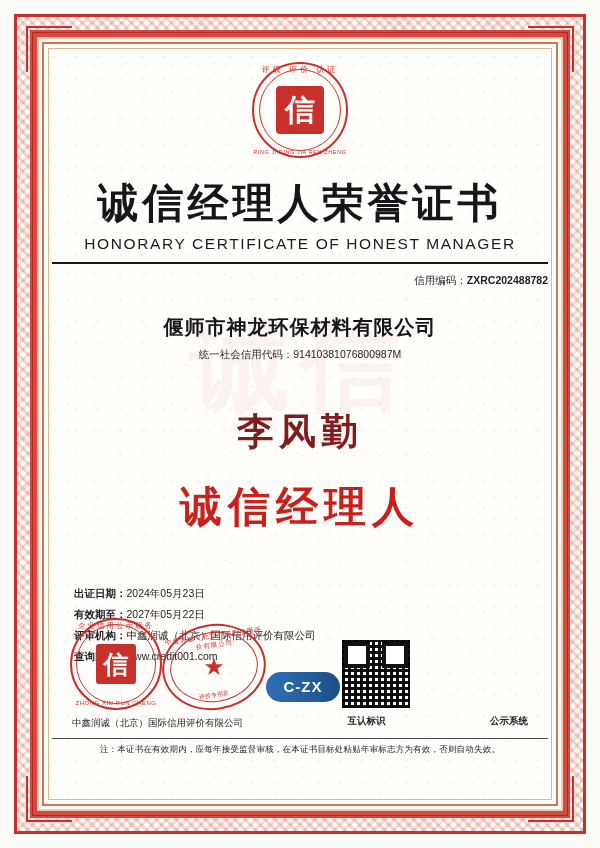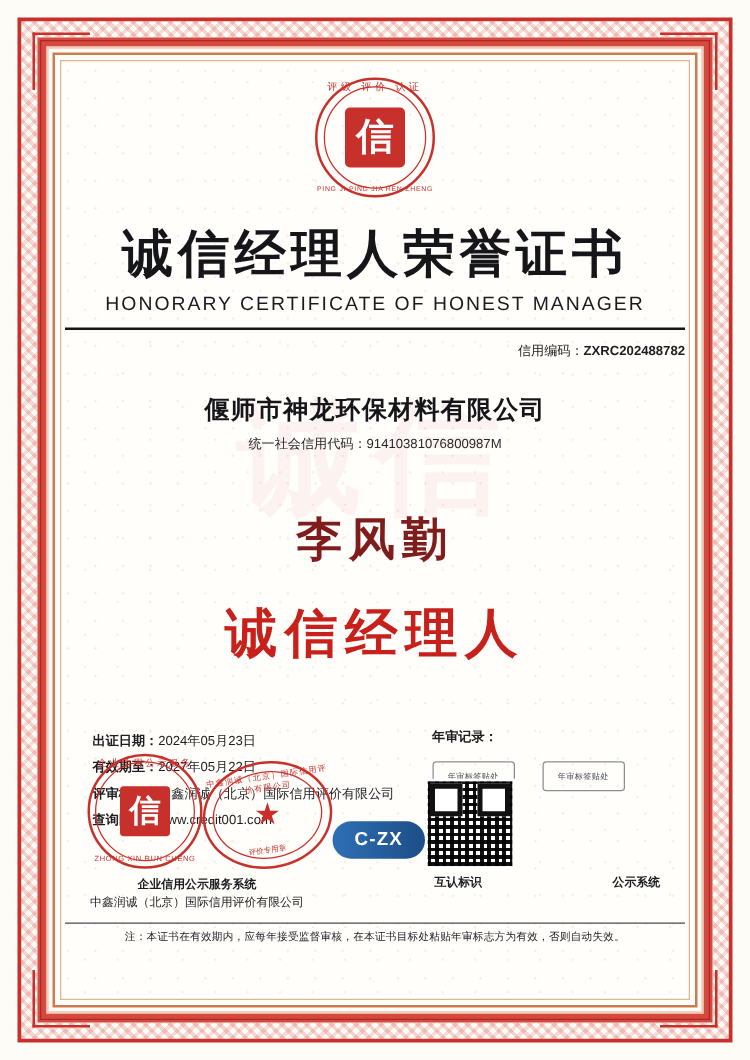--- a/index.html
+++ b/index.html
@@ -405,27 +405,20 @@
         <div>
           <span class="lbl">有效期至：</span><span>2027年05月22日</span>
         </div>
         <div>
           <span class="lbl">评审机构：</span><span>中鑫润诚（北京）国际信用评价有限公司</span>
         </div>
         <div>
           <span class="lbl">查询网址：</span><span>www.credit001.com</span>
         </div>
       </div>
-      <div class="info-right">
-        <div class="yr-title">年审记录：</div>
-        <div class="stamp-row">
-          <div class="stamp-box">年审标签贴处</div>
-          <div class="stamp-box">年审标签贴处</div>
-        </div>
-      </div>
     </div>
 
     <div class="bottom">
       <div class="bottom-row">
 
         <div class="bseal">
           <div class="r1"></div>
           <div class="r2"></div>
           <div class="arc">企业信用公示服务</div>
           <div class="core">信</div>
@@ -442,21 +435,20 @@
 
         <div class="logo-ezx">
           <div class="shape">C-ZX</div>
         </div>
 
         <div class="qr"></div>
       </div>
 
       <div class="captions">
         <div class="cap-left">
-          <div class="l1">企业信用公示服务系统</div>
           <div class="l2">中鑫润诚（北京）国际信用评价有限公司</div>
         </div>
         <div class="cap-mid">互认标识</div>
         <div class="cap-right">公示系统</div>
       </div>
 
       <div class="footnote">注：本证书在有效期内，应每年接受监督审核，在本证书目标处粘贴年审标志方为有效，否则自动失效。</div>
     </div>
 
   </div>

